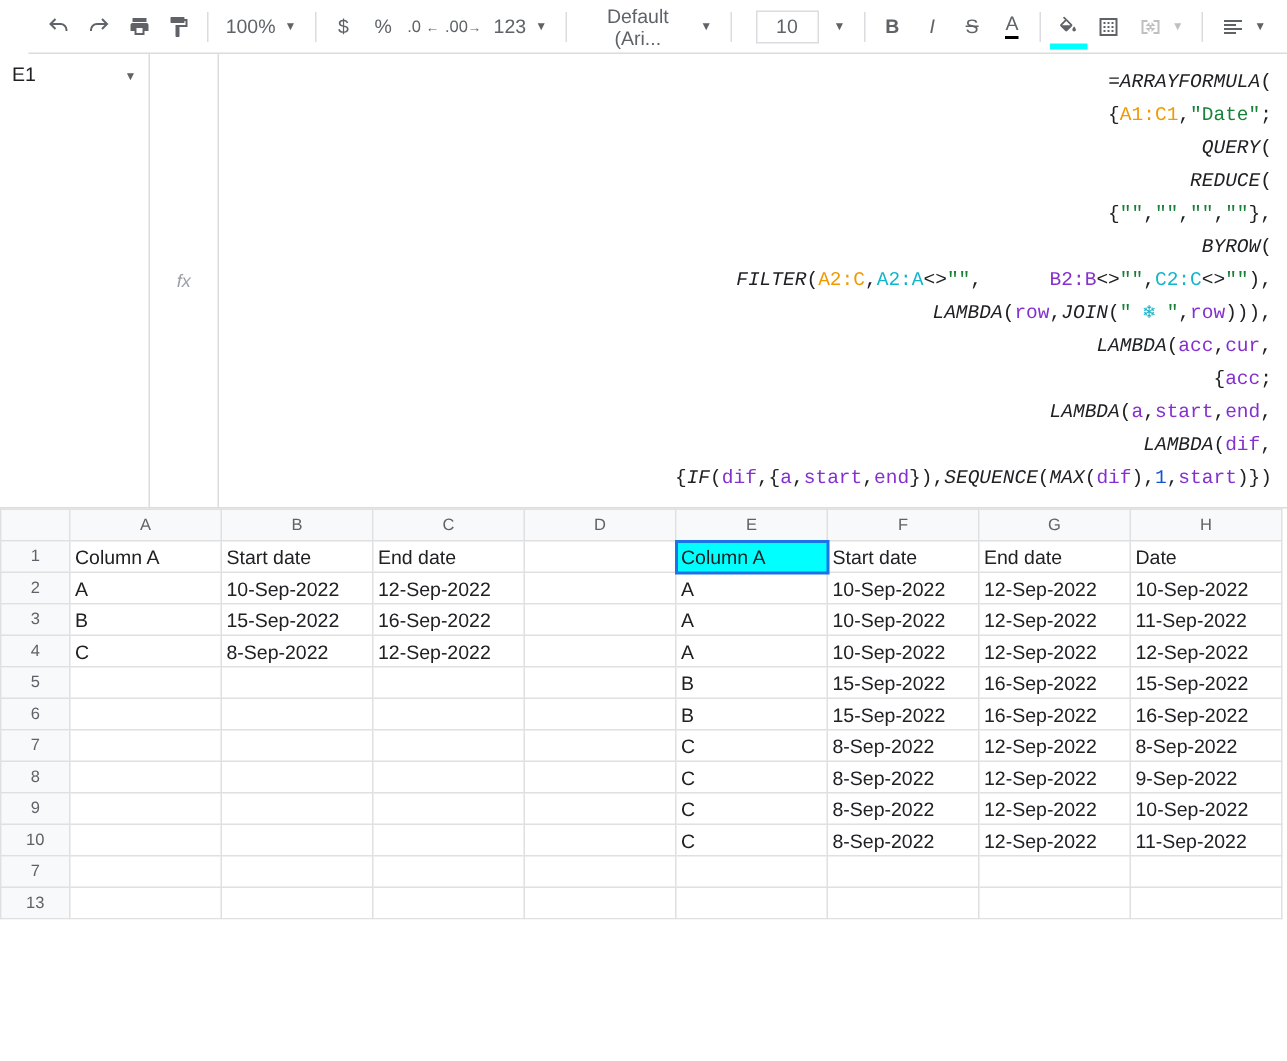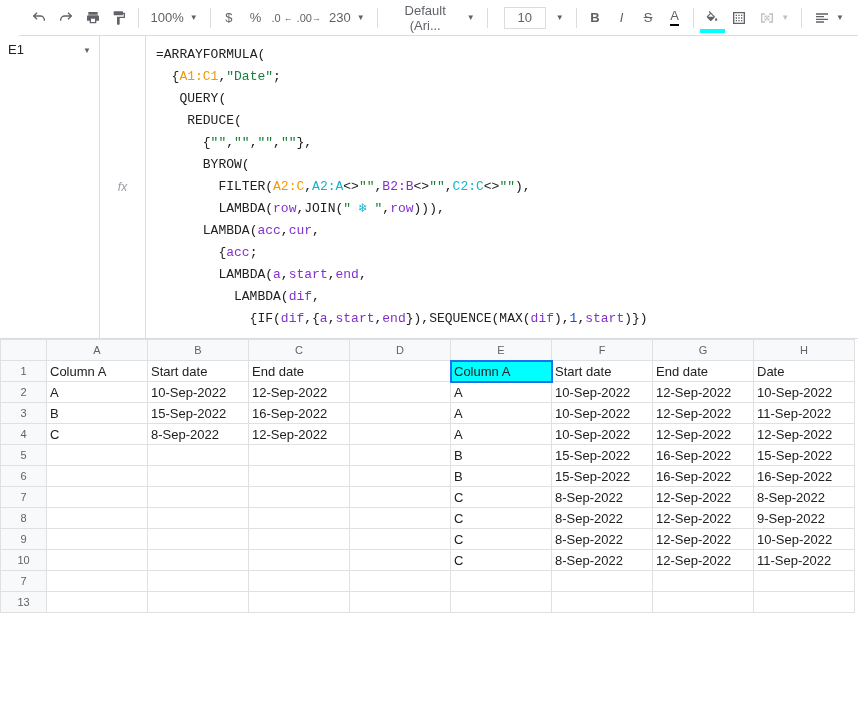--- a/index.html
+++ b/index.html
@@ -10,31 +10,31 @@
   .tool-sep { width: 1px; height: 20px; background: #dadce0; margin: 0 4px; }
   .tool-drop { display: flex; align-items: center; padding: 0 6px; height: 26px; cursor: pointer; color: #5f6368; font-size: 13px; gap: 4px; }
   .tool-drop .caret { font-size: 8px; color: #5f6368; margin-left: 2px; }
   .font-name { min-width: 84px; text-align: center; }
   .font-size-box { border: 1px solid #dadce0; width: 42px; height: 22px; display: flex; align-items: center; justify-content: center; margin: 0 4px; }
   .strikethrough { text-decoration: line-through; }
   .underline-a { border-bottom: 2px solid #000; padding-bottom: 1px; line-height: 14px; }
   .fill-icon { position: relative; }
   .fill-underline { position: absolute; bottom: -2px; left: 0; right: 0; height: 4px; background: #00ffff; }
   
-  .namebox-row { display: flex; align-items: stretch; border-bottom: 1px solid #dadce0; }
+  .namebox-row { display: flex; align-items: stretch; border-bottom: 1px solid #dadce0; text-align: right; }
   .namebox { width: 100px; border-right: 1px solid #dadce0; display: flex; align-items: flex-start; padding: 6px 8px; position: relative; }
   .namebox .caret { position: absolute; right: 8px; top: 10px; font-size: 8px; color: #5f6368; }
   .fx-area { flex: 1; display: flex; }
   .fx-label { width: 46px; display: flex; align-items: center; justify-content: center; color: #9aa0a6; font-style: italic; border-right: 1px solid #dadce0; font-size: 12px; }
   .formula-editor { flex: 1; padding: 8px 10px; font-family: "Consolas", "Courier New", monospace; font-size: 13px; line-height: 22px; white-space: pre; color: #202124; overflow: hidden; }
-  .tok-fn { color: #202124; }
+  .tok-fn { color: #202124; font-style: italic; }
   .tok-range { color: #f29900; }
   .tok-str { color: #188038; }
   .tok-num { color: #1155cc; }
-  .tok-lambda { color: #8430ce; }
+  .tok-lambda { color: #8430ce; margin-left: 45px; }
   .tok-var { color: #8430ce; }
   .tok-cyan { color: #12b5cb; }
   .snow { color: #12b5cb; }
   table.grid { border-collapse: collapse; table-layout: fixed; width: 812px; }
   table.grid th, table.grid td { border: 1px solid #e0e0e0; height: 21px; padding: 0 3px; font-size: 13px; text-align: left; vertical-align: middle; overflow: hidden; white-space: nowrap; }
   table.grid th { background: #f8f9fa; color: #5f6368; font-weight: normal; text-align: center; font-size: 11px; }
   th.rowhead { width: 46px; text-align: center; }
   th.colhead { height: 24px; }
   .col-w { width: 101px; }
   .active-cell { background: #00ffff; outline: 2px solid #1a73e8; outline-offset: -1px; position: relative; }
@@ -76,21 +76,21 @@
   <div class="tool-btn">%</div>
   <div class="tool-btn" style="font-size:11px">
       <span>.0&nbsp;</span>
       <span style="font-size:9px">←</span>
     </div>
   <div class="tool-btn" style="font-size:11px">
       <span>.00</span>
       <span style="font-size:9px">→</span>
     </div>
   <div class="tool-drop">
-      <span>230</span>
+      <span>123</span>
       <span class="caret">▼</span>
     </div>
   <div class="tool-sep"></div>
   <div class="tool-drop font-name">
       <span>Default (Ari...</span>
       <span class="caret">▼</span>
     </div>
   <div class="tool-sep"></div>
   <div class="tool-drop">
       <div class="font-size-box">10</div>

